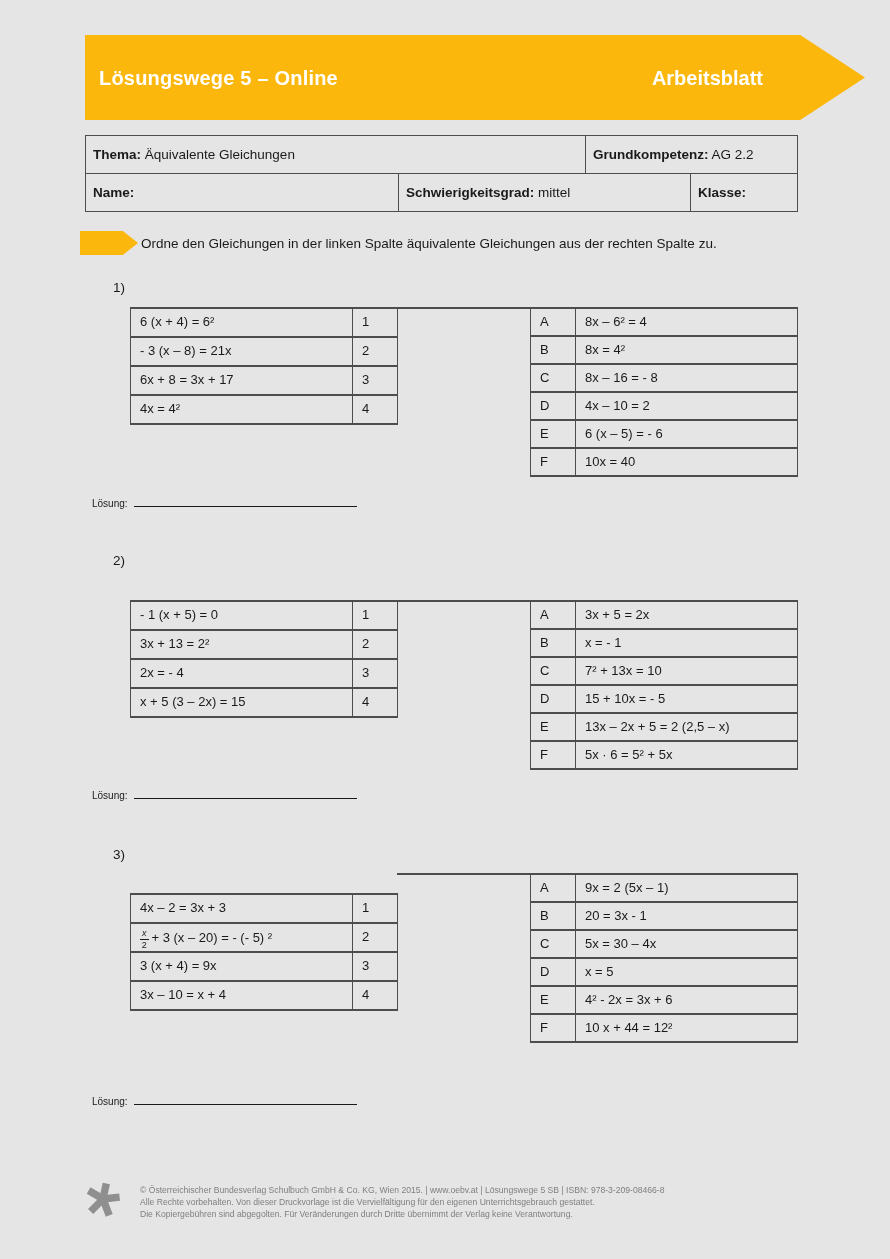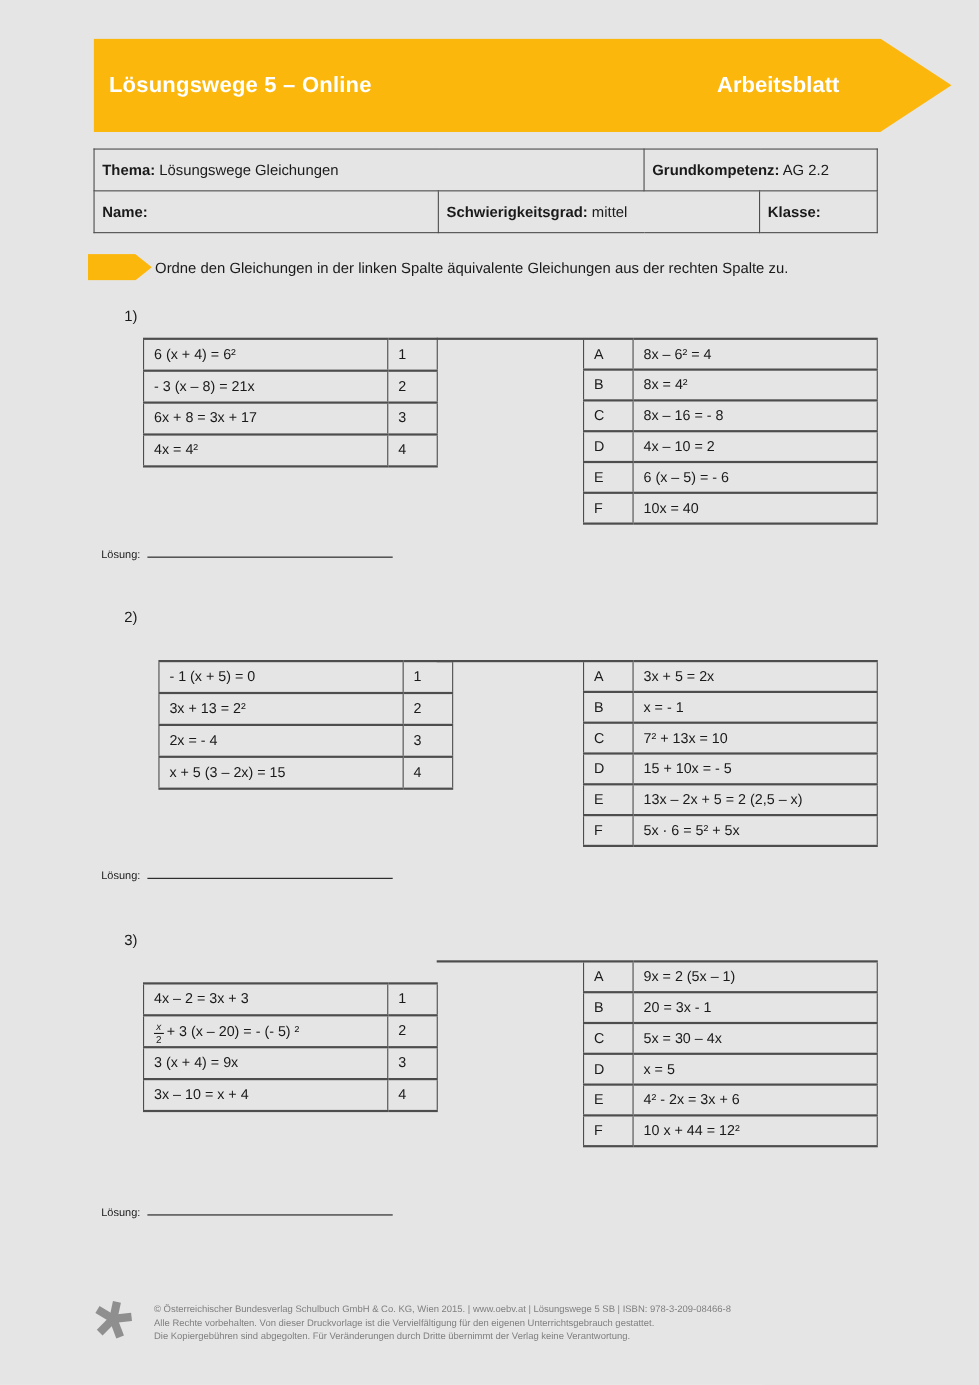--- a/index.html
+++ b/index.html
@@ -101,21 +101,21 @@
     <colgroup>
         <col style="width:313px">
         <col style="width:187px">
         <col style="width:105px">
         <col style="width:107px">
       </colgroup>
     <tbody>
         <tr>
       <td colspan="2">
         <span class="lbl">Thema:</span>
-        <span>Lösungswege Gleichungen</span>
+        <span>Äquivalente Gleichungen</span>
       </td>
       <td colspan="2">
         <span class="lbl">Grundkompetenz:</span>
         <span>AG 2.2</span>
       </td>
     </tr>
     <tr>
       <td>
         <span class="lbl">Name:</span>
       </td>
@@ -189,21 +189,21 @@
       <td>F</td>
       <td>10x = 40</td>
         </tr>
   </tbody>
     </table>
   <div class="loesung" style="top:494px;">
     <span>Lösung:</span><span class="loesung-line"></span>
   </div>
 
   <div class="sec-label" style="left:113px; top:553px;">2)</div>
-  <table class="eq-table left-tbl" style="left:144px; top:600px;padding-left:36px;">
+  <table class="eq-table left-tbl" style="left:130px; top:600px;padding-left:36px;">
     <colgroup>
         <col class="wide">
         <col class="narrow">
       </colgroup>
     <tbody>
         <tr>
       <td>- 1 (x + 5) = 0</td>
       <td>1</td>
         </tr>
     <tr>

